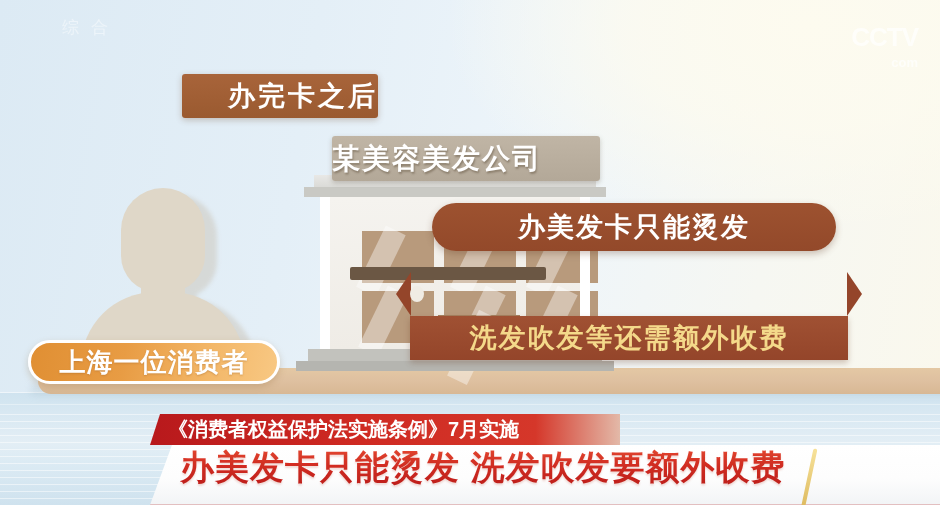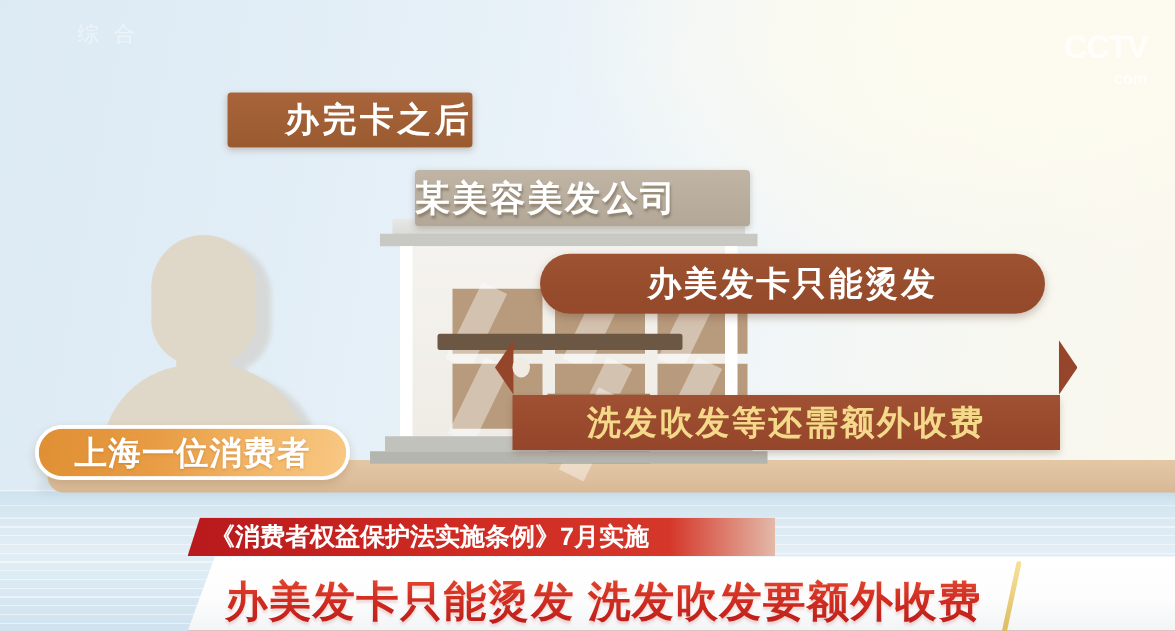--- a/index.html
+++ b/index.html
@@ -221,21 +221,21 @@
     display:flex; align-items:center;
     clip-path:polygon(10px 0, 100% 0, 100% 100%, 0 100%);
   }
   .lt-sub span {
     font-size:20px; font-weight:bold; color:#ffffff; margin-left:18px;
     letter-spacing:0px; white-space:nowrap;
   }
   .lt-main {
     position:absolute; left:150px; top:31px; width:790px; height:60px;
     background:linear-gradient(180deg,#ffffff 0%, #fdfdfd 55%, #f2f4f6 100%);
-    display:flex; align-items:flex-end;
+    display:flex; align-items:flex-start;
     clip-path:polygon(22px 0, 100% 0, 100% 100%, 0 100%);
     box-shadow:0 -1px 0 rgba(180,30,30,0.25) inset;
   }
   .lt-main span {
     font-size:34px; font-weight:bold; margin-left:30px; white-space:nowrap;
     letter-spacing:1px;
     background:linear-gradient(180deg,#e84e34 0%, #d42b22 45%, #b81718 100%);
     -webkit-background-clip:text; background-clip:text; color:transparent;
     text-shadow:0 2px 2px rgba(190,60,40,0.18);
   }

